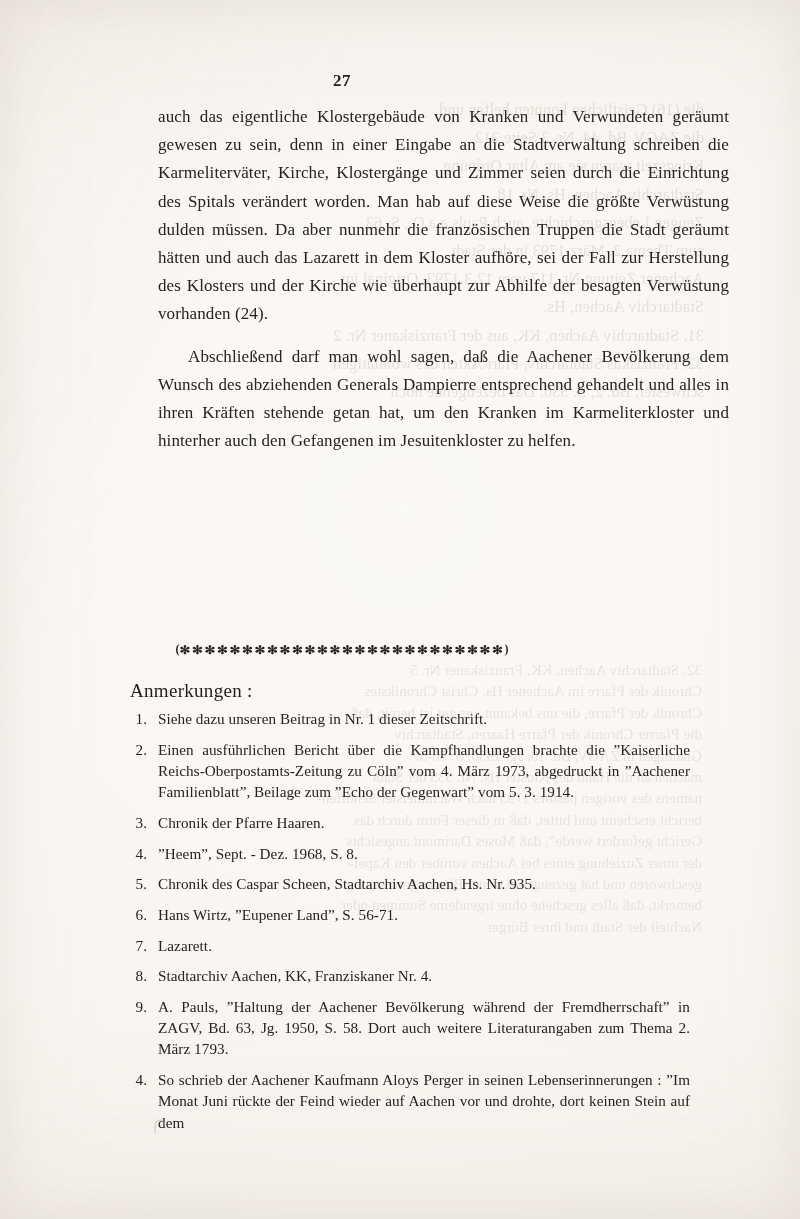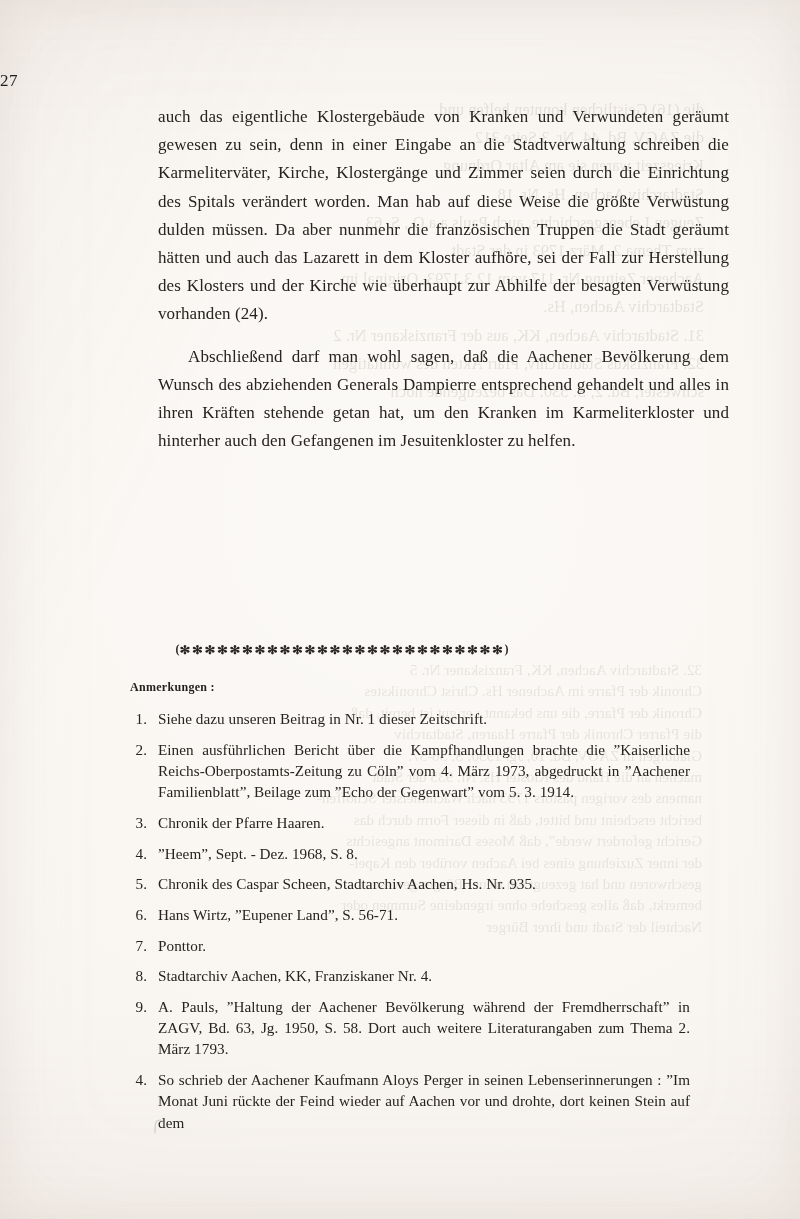--- a/index.html
+++ b/index.html
@@ -72,22 +72,22 @@
   }
   .bleed-lower .bl { display: block; white-space: nowrap; }
 
   .content { position: relative; z-index: 3; }
 
   .folio {
     position: absolute;
     top: 71px;
     left: 0;
     width: 684px;
-    text-align: left;
-    font-weight: normal;
+    text-align: center;
+    font-weight: bold;
     font-size: 17px;
     letter-spacing: 0.4px;
     color: #211d1a;
   }
 
   .body-col {
     position: absolute;
     top: 103px;
     left: 114px;
     width: 571px;
@@ -130,22 +130,22 @@
     display: inline-block;
     letter-spacing: 1.6px;
     font-size: 13px;
     transform: scaleY(0.92);
   }
 
   .notes-head {
     position: absolute;
     top: 680px;
     left: 130px;
-    font-size: 12px;
-    font-weight: bold;
+    font-size: 19px;
+    font-weight: normal;
     letter-spacing: 0.3px;
     color: #221e1b;
   }
 
   ol.notes {
     position: absolute;
     top: 708px;
     left: 114px;
     width: 576px;
     margin: 0;
@@ -238,21 +238,21 @@
 
     <div class="notes-head">Anmerkungen :</div>
 
     <ol class="notes" id="notes-list">
         <li><span class="num">1.</span><span>Siehe dazu unseren Beitrag in Nr. 1 dieser Zeitschrift.</span></li>
         <li><span class="num">2.</span><span>Einen ausführlichen Bericht über die Kampfhandlungen brachte die ”Kaiserliche Reichs-Oberpostamts-Zeitung zu Cöln” vom 4. März 1973, abgedruckt in ”Aachener Familienblatt”, Beilage zum ”Echo der Gegenwart” vom 5. 3. 1914.</span></li>
         <li><span class="num">3.</span><span>Chronik der Pfarre Haaren.</span></li>
         <li><span class="num">4.</span><span>”Heem”, Sept. - Dez. 1968, S. 8.</span></li>
         <li><span class="num">5.</span><span>Chronik des Caspar Scheen, Stadtarchiv Aachen, Hs. Nr. 935.</span></li>
         <li><span class="num">6.</span><span>Hans Wirtz, ”Eupener Land”, S. 56-71.</span></li>
-        <li><span class="num">7.</span><span>Ponttor.</span></li>
+        <li><span class="num">7.</span><span>Lazarett.</span></li>
         <li><span class="num">8.</span><span>Stadtarchiv Aachen, KK, Franziskaner Nr. 4.</span></li>
         <li><span class="num">9.</span><span>A. Pauls, ”Haltung der Aachener Bevölkerung während der Fremdherrschaft” in ZAGV, Bd. 63, Jg. 1950, S. 58. Dort auch weitere Literaturangaben zum Thema 2. März 1793.</span></li>
         <li><span class="num">4.</span><span>So schrieb der Aachener Kaufmann Aloys Perger in seinen Lebenserinnerungen : ”Im Monat Juni rückte der Feind wieder auf Aachen vor und drohte, dort keinen Stein auf dem</span></li>
       </ol>
 
   </div>
 
   <svg class="pencil-mark" viewBox="0 0 18 16">
     <path d="M3 15 C3 8, 3 4, 5 3 C8 1.5, 11 2, 12 4 L12 7" fill="none" stroke="#8e8d93" stroke-width="1.1" stroke-linecap="round"></path>
   </svg>

